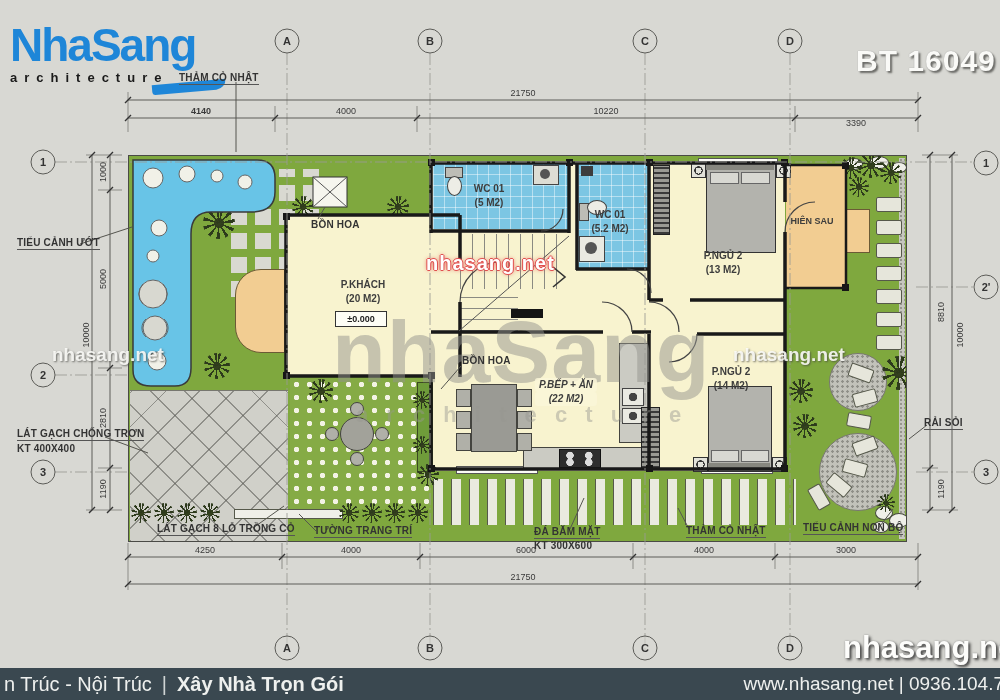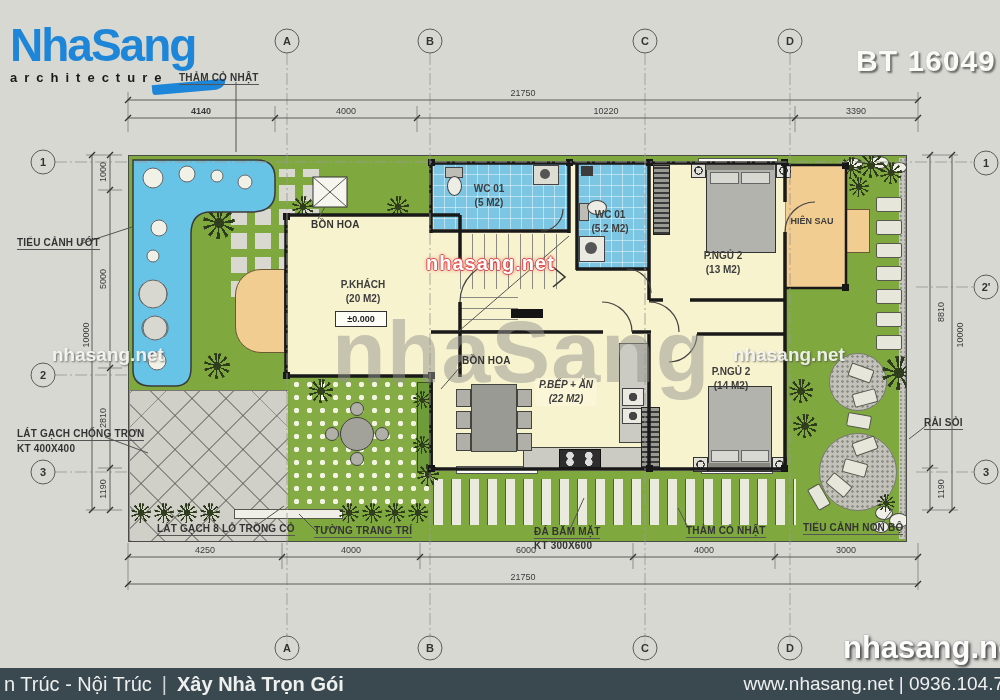--- a/index.html
+++ b/index.html
@@ -270,20 +270,21 @@
       <path d="M330,175 L440,80" stroke="#555" stroke-width="1"></path>
       <path d="M424,131 l12,-10 l-12,-10" stroke="#333" stroke-width="1.6" fill="none"></path>
       <g>
         <rect x="184" y="21" width="34" height="30" fill="#f6f6ee" stroke="#333"></rect>
         <path d="M184,21 L218,51 M218,21 L184,51" stroke="#555" stroke-width="1"></path>
       </g>
     </svg>
   </div>
 
   <div class="a wm-big" style="left:332px;top:308px;">nhaSang</div>
+  <div class="a wm-big-sub" style="left:356px;top:402px;">a r c h i t e c t u r e</div>
 
   <svg class="a" style="left:0;top:0;" width="1000" height="700" viewBox="0 0 1000 700">
     <g stroke="#9a9a94" stroke-width="1" stroke-dasharray="12 3 2 3" fill="none" opacity=".85">
       <path d="M287,53 V650 M430,53 V650 M645,53 V650 M790,53 V650
                M55,162 H975 M55,375 H128 M916,287 H975 M55,472 H128 M916,472 H975"></path>
     </g>
     <g stroke="#5c5c58" stroke-width="1" fill="none">
       <path d="M128,100 H918 M128,118 H918 M128,557 H918 M128,584 H918
                M110,155 V510 M92,155 V510 M930,155 V510 M952,155 V510"></path>
       <path stroke="#8d8d88" d="M128,92 V132 M275,106 V132 M417,106 V132 M795,106 V132 M918,92 V132
@@ -326,21 +327,21 @@
   <div class="a gridc" style="left:43px;top:375px;">2</div>
   <div class="a gridc" style="left:43px;top:472px;">3</div>
   <div class="a gridc" style="left:986px;top:163px;">1</div>
   <div class="a gridc" style="left:986px;top:287px;">2'</div>
   <div class="a gridc" style="left:986px;top:472px;">3</div>
 
   <div class="a dimh" style="left:523px;top:88px;">21750</div>
   <div class="a dimh" style="left:201px;top:106px;font-weight:bold;">4140</div>
   <div class="a dimh" style="left:346px;top:106px;">4000</div>
   <div class="a dimh" style="left:606px;top:106px;">10220</div>
-  <div class="a dimh" style="left:856px;top:106px;">3390</div>
+  <div class="a dimh" style="left:856px;top:118px;">3390</div>
   <div class="a dimh" style="left:205px;top:545px;">4250</div>
   <div class="a dimh" style="left:351px;top:545px;">4000</div>
   <div class="a dimh" style="left:526px;top:545px;">6000</div>
   <div class="a dimh" style="left:704px;top:545px;">4000</div>
   <div class="a dimh" style="left:846px;top:545px;">3000</div>
   <div class="a dimh" style="left:523px;top:572px;">21750</div>
   <div class="a dimv" style="left:103px;top:172px;">1000</div>
   <div class="a dimv" style="left:103px;top:279px;">5000</div>
   <div class="a dimv" style="left:103px;top:418px;">2810</div>
   <div class="a dimv" style="left:103px;top:489px;">1190</div>

